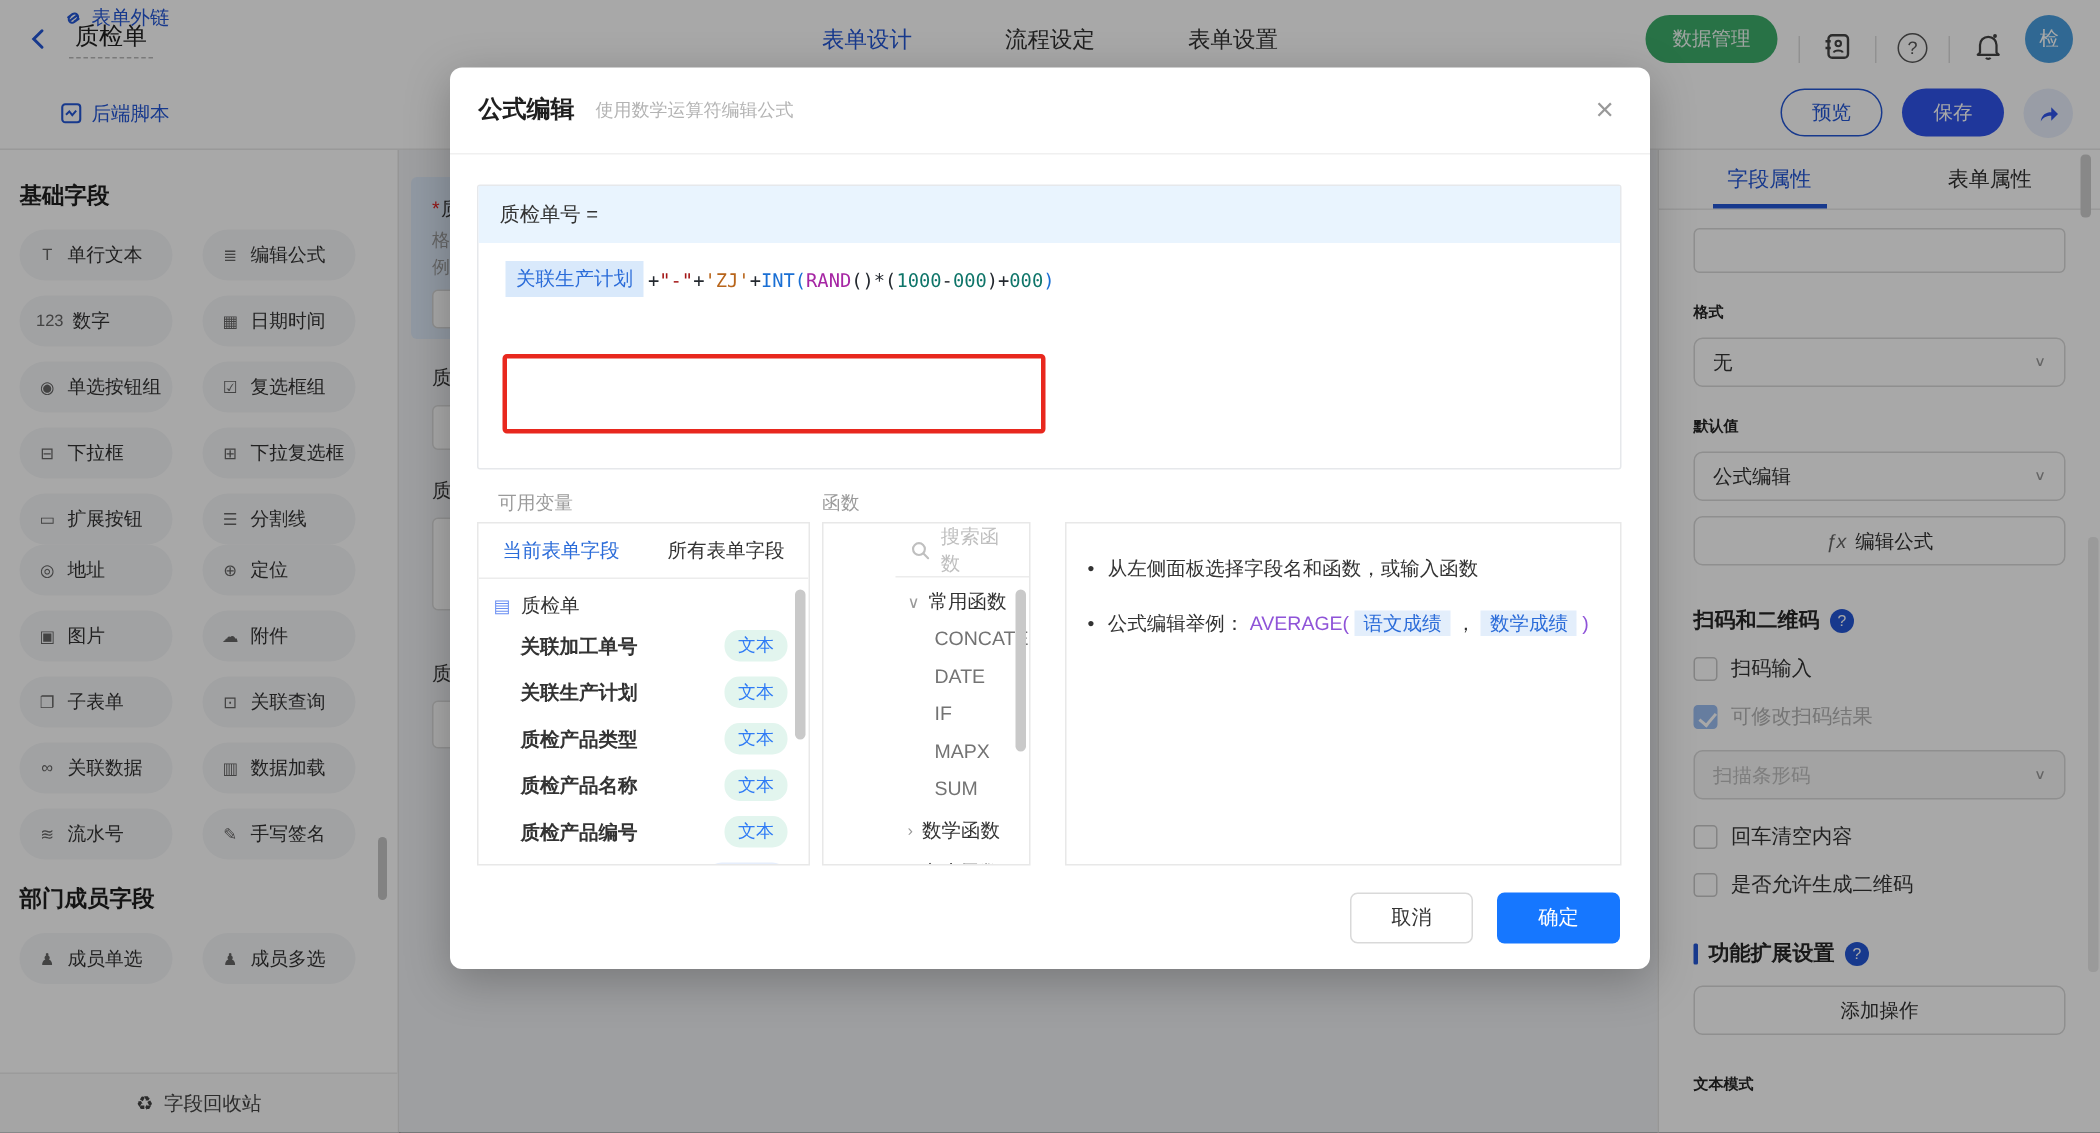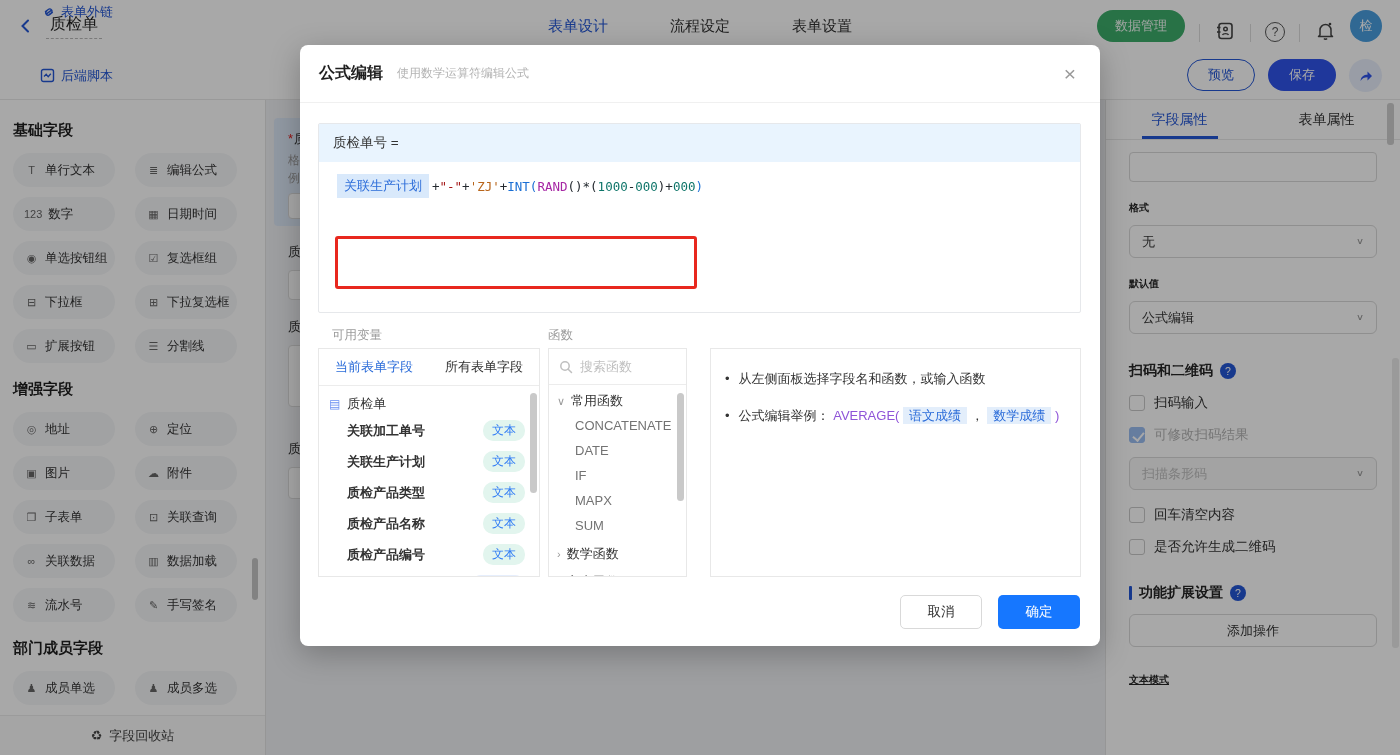--- a/index.html
+++ b/index.html
@@ -105,21 +105,21 @@
   .m-close { margin-left:auto; font-size:21px; color:#999; cursor:pointer; line-height:1; }
   .f-box { position:absolute; left:18px; top:78px; width:763px; height:190px; border:1px solid #e6e8eb; border-radius:2px; background:#fff; }
   .f-target { height:38px; background:#e9f4fe; display:flex; align-items:center; padding:0 14px; font-size:13.5px; color:#333; }
   .formula-line { position:absolute; left:13px; top:46px; display:flex; align-items:center; gap:3px; padding:4px 5px; }
   .var-chip { background:#d9e9fb; color:#2b6cd9; font-size:13px; padding:3px 7px; cursor:pointer; }
   .tokens { font-family:"DejaVu Sans Mono",monospace; font-size:12.5px; letter-spacing:0; }
   .red-note { position:absolute; left:16px; top:112px; width:362px; height:53px; border:3px solid #e8281e; border-radius:3px; pointer-events:none; }
   .m-lab { position:absolute; top:282px; font-size:12.5px; color:#9a9a9a; }
   .m-panel { position:absolute; top:303px; height:229px; border:1px solid #e8e8e8; background:#fff; overflow:hidden; }
   .panel-vars { left:18px; width:222px; }
-  .panel-fns { left:248px; width:139px; }
+  .panel-fns { left:248px; width:139px;padding-left:48px; }
   .panel-hint { left:410px; width:371px; padding:20px 20px 0 14px; }
   .var-tabs { height:37px; display:flex; align-items:center; border-bottom:1px solid #ececec; font-size:13px; }
   .var-tab { flex:1; text-align:center; cursor:pointer; color:#333; }
   .var-tab.active { color:#2b6cd9; }
   .form-row { display:flex; align-items:center; gap:7px; padding:9px 0 2px 10px; font-size:13px; color:#333; }
   .form-ic { color:#6b8ff2; font-size:12px; }
   .var-row { display:flex; align-items:center; justify-content:space-between; padding:5px 14px 5px 28px; cursor:pointer; }
   .var-name { font-size:13px; color:#333;font-weight:bold; }
   .badge { font-size:12px; color:#2f7bf5; padding:2px 9px; border-radius:10px; }
   .badge.text { background:#e2f5ee; }
@@ -258,21 +258,20 @@
         </div>
         <div class="field-btn">
           <span class="fi">▭</span>
           <span class="fl">扩展按钮</span>
         </div>
         <div class="field-btn">
           <span class="fi">☰</span>
           <span class="fl">分割线</span>
         </div>
       </div>
-      <div class="side-sec-title">增强字段</div>
       <div class="field-grid">
         <div class="field-btn">
           <span class="fi">◎</span>
           <span class="fl">地址</span>
         </div>
         <div class="field-btn">
           <span class="fi">⊕</span>
           <span class="fl">定位</span>
         </div>
         <div class="field-btn">
@@ -357,20 +356,24 @@
       <div class="p-label">格式</div>
       <div class="p-select">
         <span class="val">无</span>
         <span class="chev">∨</span>
       </div>
       <div class="p-label">默认值</div>
       <div class="p-select">
         <span class="val">公式编辑</span>
         <span class="chev">∨</span>
       </div>
+      <div class="p-btn">
+        <span class="fxg">ƒx</span>
+        <span>编辑公式</span>
+      </div>
       <div class="sec-head">
         <span>扫码和二维码</span>
         <span class="qmark">?</span>
       </div>
       <div class="cb-row">
         <span class="cb"></span>
         <span class="cb-label">扫码输入</span>
       </div>
       <div class="cb-row">
         <span class="cb checked"></span>
@@ -388,21 +391,21 @@
         <span class="cb"></span>
         <span class="cb-label">是否允许生成二维码</span>
       </div>
       <div class="sec-head barred">
         <span>功能扩展设置</span>
         <span class="qmark">?</span>
       </div>
       <div class="p-btn" style="margin-top:12px;">
         <span>添加操作</span>
       </div>
-      <div class="p-label" style="margin-top:26px;text-decoration:underline;">文本模式</div>
+      <div class="p-label" style="margin-top:26px;">文本模式</div>
 
     </div>
   </div>
   <div class="page-scroll-top"></div>
   <div class="page-scroll"></div>
 
   <div class="overlay"></div>
 
   <div class="modal">
     <div class="m-head">

